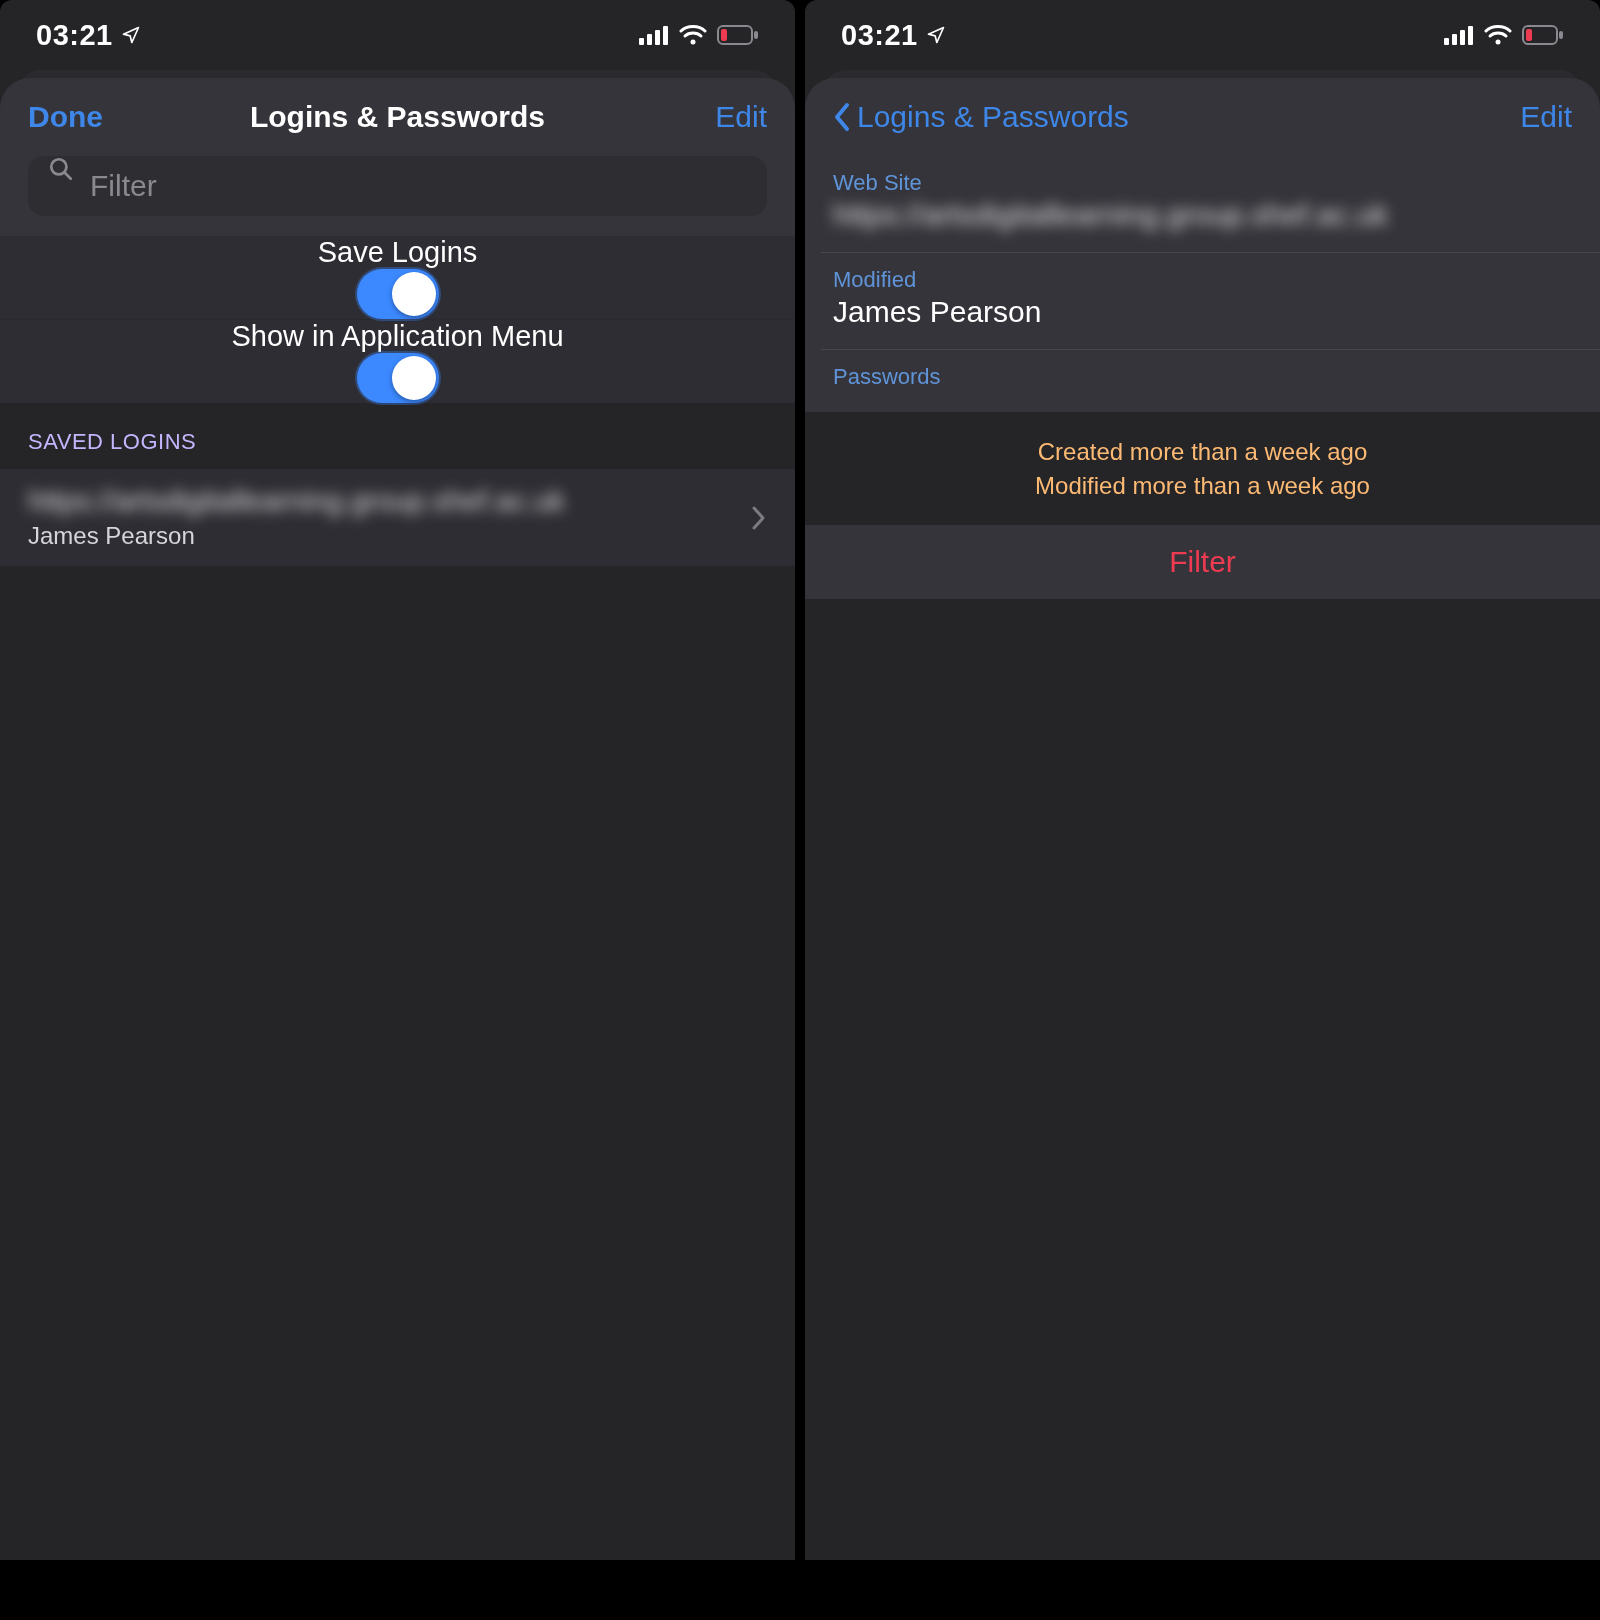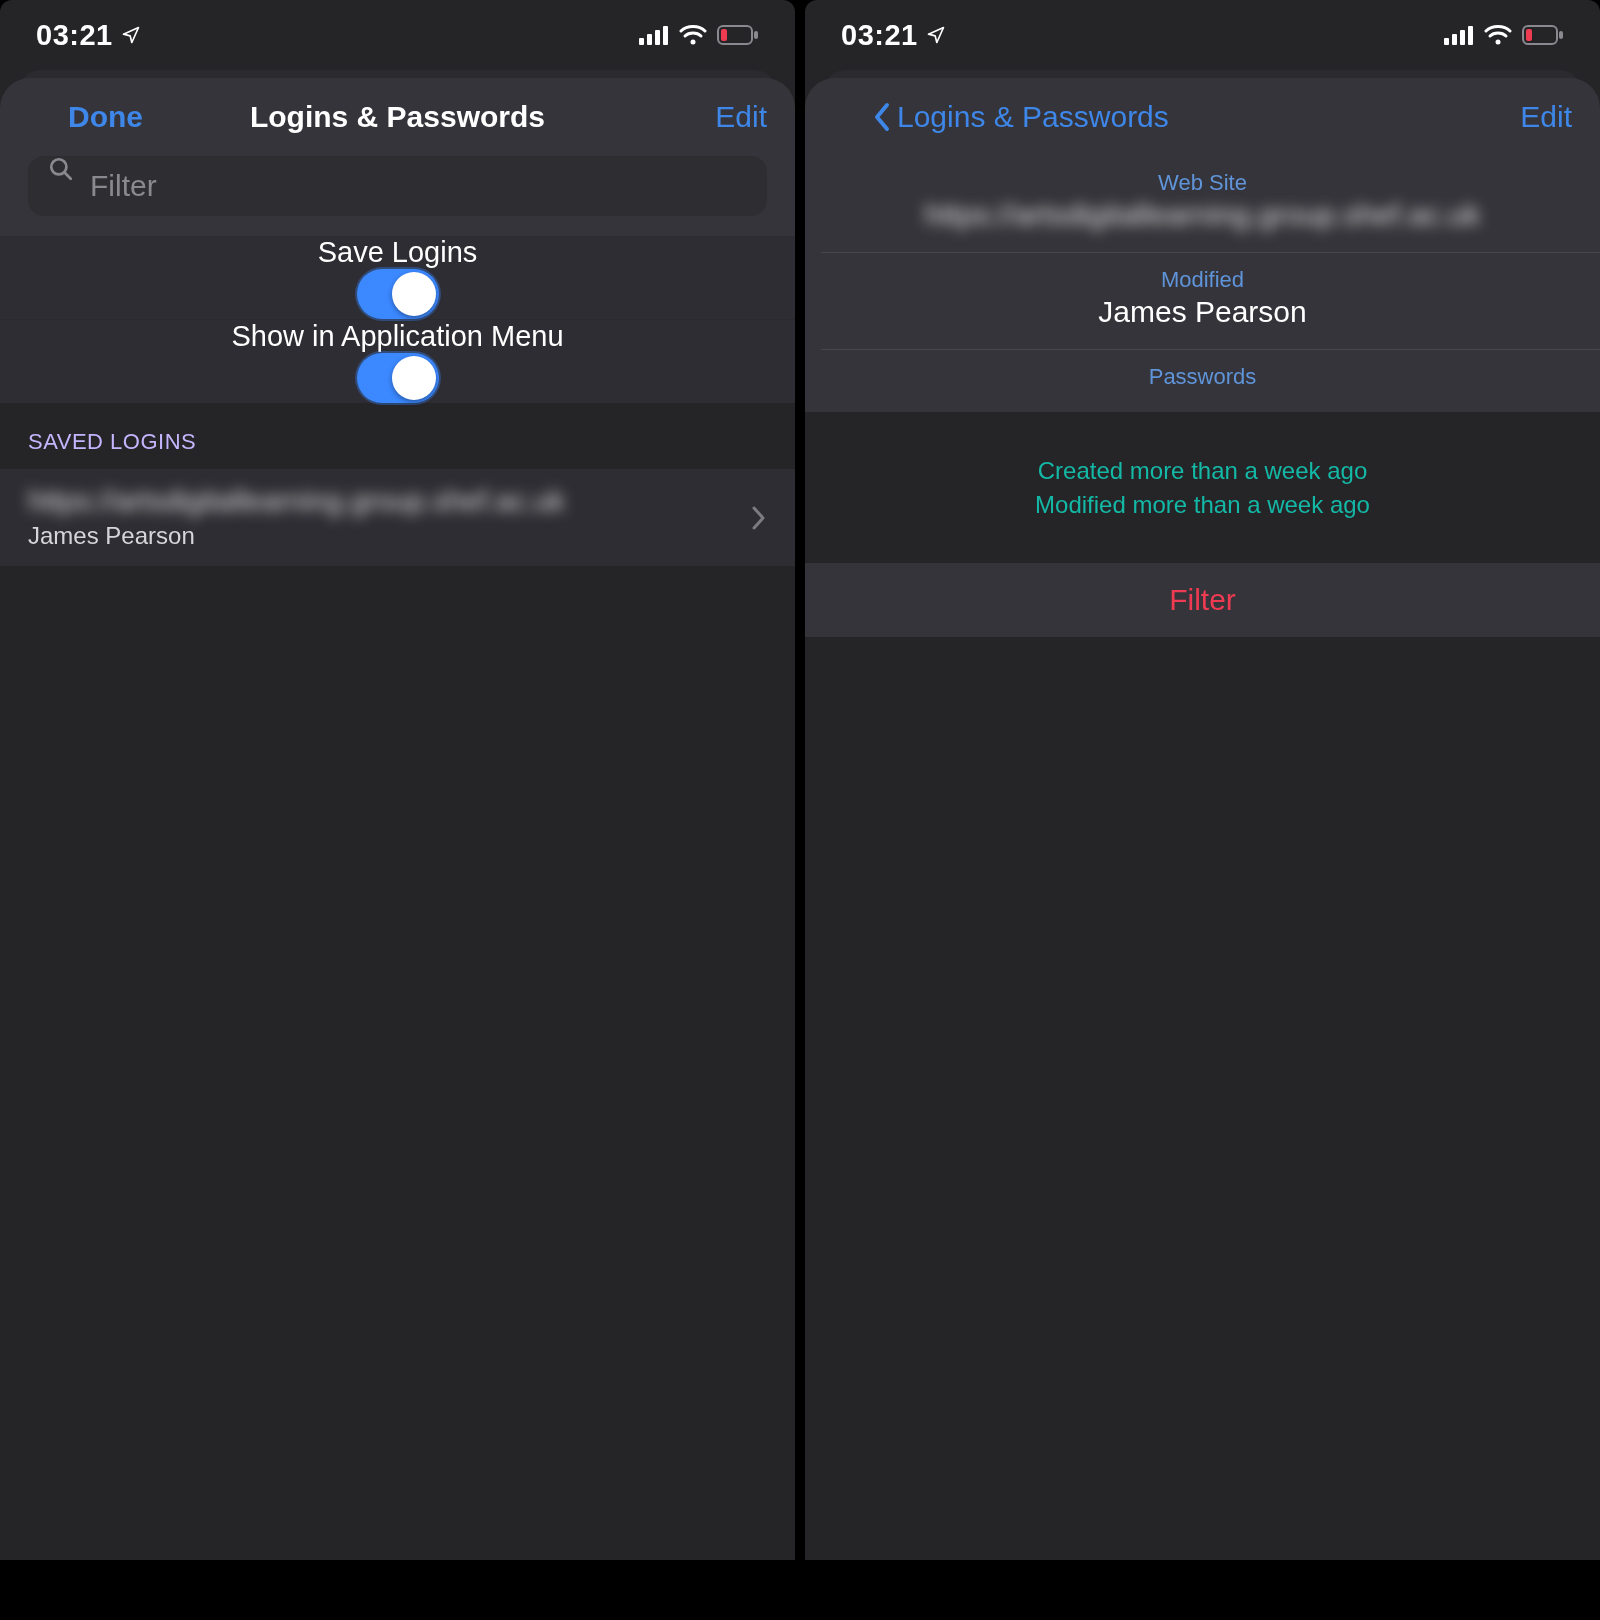--- a/index.html
+++ b/index.html
@@ -25,21 +25,21 @@
   .status .time{font-size:29px;font-weight:600;letter-spacing:0.5px;display:flex;align-items:center;gap:8px;}
   .status .spacer{flex:1;}
   .status .icons{display:flex;align-items:center;gap:10px;}
 
   
   .sheet-peek{height:20px;background:#2b2a2f;border-radius:30px 30px 0 0;margin:0 20px;}
   .sheet{flex:1;background:var(--panel);border-radius:30px 30px 0 0;margin-top:-12px;display:flex;flex-direction:column;overflow:hidden;}
 
   
   .nav{height:78px;display:flex;align-items:center;padding:0 28px;position:relative;}
-  .nav .left,.nav .right{color:var(--link);font-size:30px;font-weight:400;z-index:2;display:flex;align-items:center;gap:6px;white-space:nowrap;margin-left:40px;}
+  .nav .left,.nav .right{color:var(--link);font-size:30px;font-weight:400;z-index:2;display:flex;align-items:center;gap:6px;white-space:nowrap;}
   .nav .left.bold{font-weight:600;}
   .nav .title{position:absolute;left:0;right:0;text-align:center;color:var(--text);font-size:30px;font-weight:600;pointer-events:none;}
   .nav .spread{flex:1;}
 
   
   .search-wrap{padding:0 28px 20px;}
   .search{background:#2e2d32;border-radius:16px;height:60px;display:flex;padding:0 20px;gap:14px;}
   .search input{flex:1;background:transparent;border:0;outline:0;color:#bbb;font-size:30px;}
   .search input::placeholder{color:#8a898f;}
 
@@ -54,27 +54,27 @@
   .section-header{padding:26px 28px 14px;color:#c4b5fd;font-size:22px;letter-spacing:0.5px;background:var(--bg);}
   .after-section{background:var(--bg);flex:1;}
 
   .login-item{background:#2e2d33;padding:16px 28px;display:flex;align-items:center;gap:16px;}
   .login-item .txt{flex:1;min-width:0;}
   .login-item .site{font-size:29px;color:#d9d9d9;filter:blur(7px);white-space:nowrap;overflow:hidden;}
   .login-item .user{font-size:24px;color:#d6d5da;margin-top:4px;}
   .chev{color:#7c7b81;font-size:28px;}
 
   
-  .detail-list{background:var(--panel);text-align:center;}
+  .detail-list{background:var(--panel);}
   .field{padding:14px 28px 20px;border-bottom:1px solid #47464d;margin-left:16px;padding-left:12px;}
   .field:last-child{border-bottom:0;}
   .field .label{font-size:22px;color:#5f94d9;margin-bottom:2px;}
   .field .value{font-size:30px;color:var(--text);}
   .field .value.blur{filter:blur(7px);color:#dcdcdc;}
-  .meta{background:var(--bg);padding:42px 0;text-align:center;color:#14b8a6;font-size:24px;line-height:1.4;}
+  .meta{background:var(--bg);padding:23px 0;text-align:center;color:#fdba74;font-size:24px;line-height:1.4;}
   .delete-row{background:var(--panel);text-align:center;padding:20px 0;font-size:30px;color:var(--danger);}
 
   .fill-rest{flex:1;background:var(--bg);}
 
   svg{display:block;}
 </style>
 </head>
 <body>
 
 <div class="stage">

